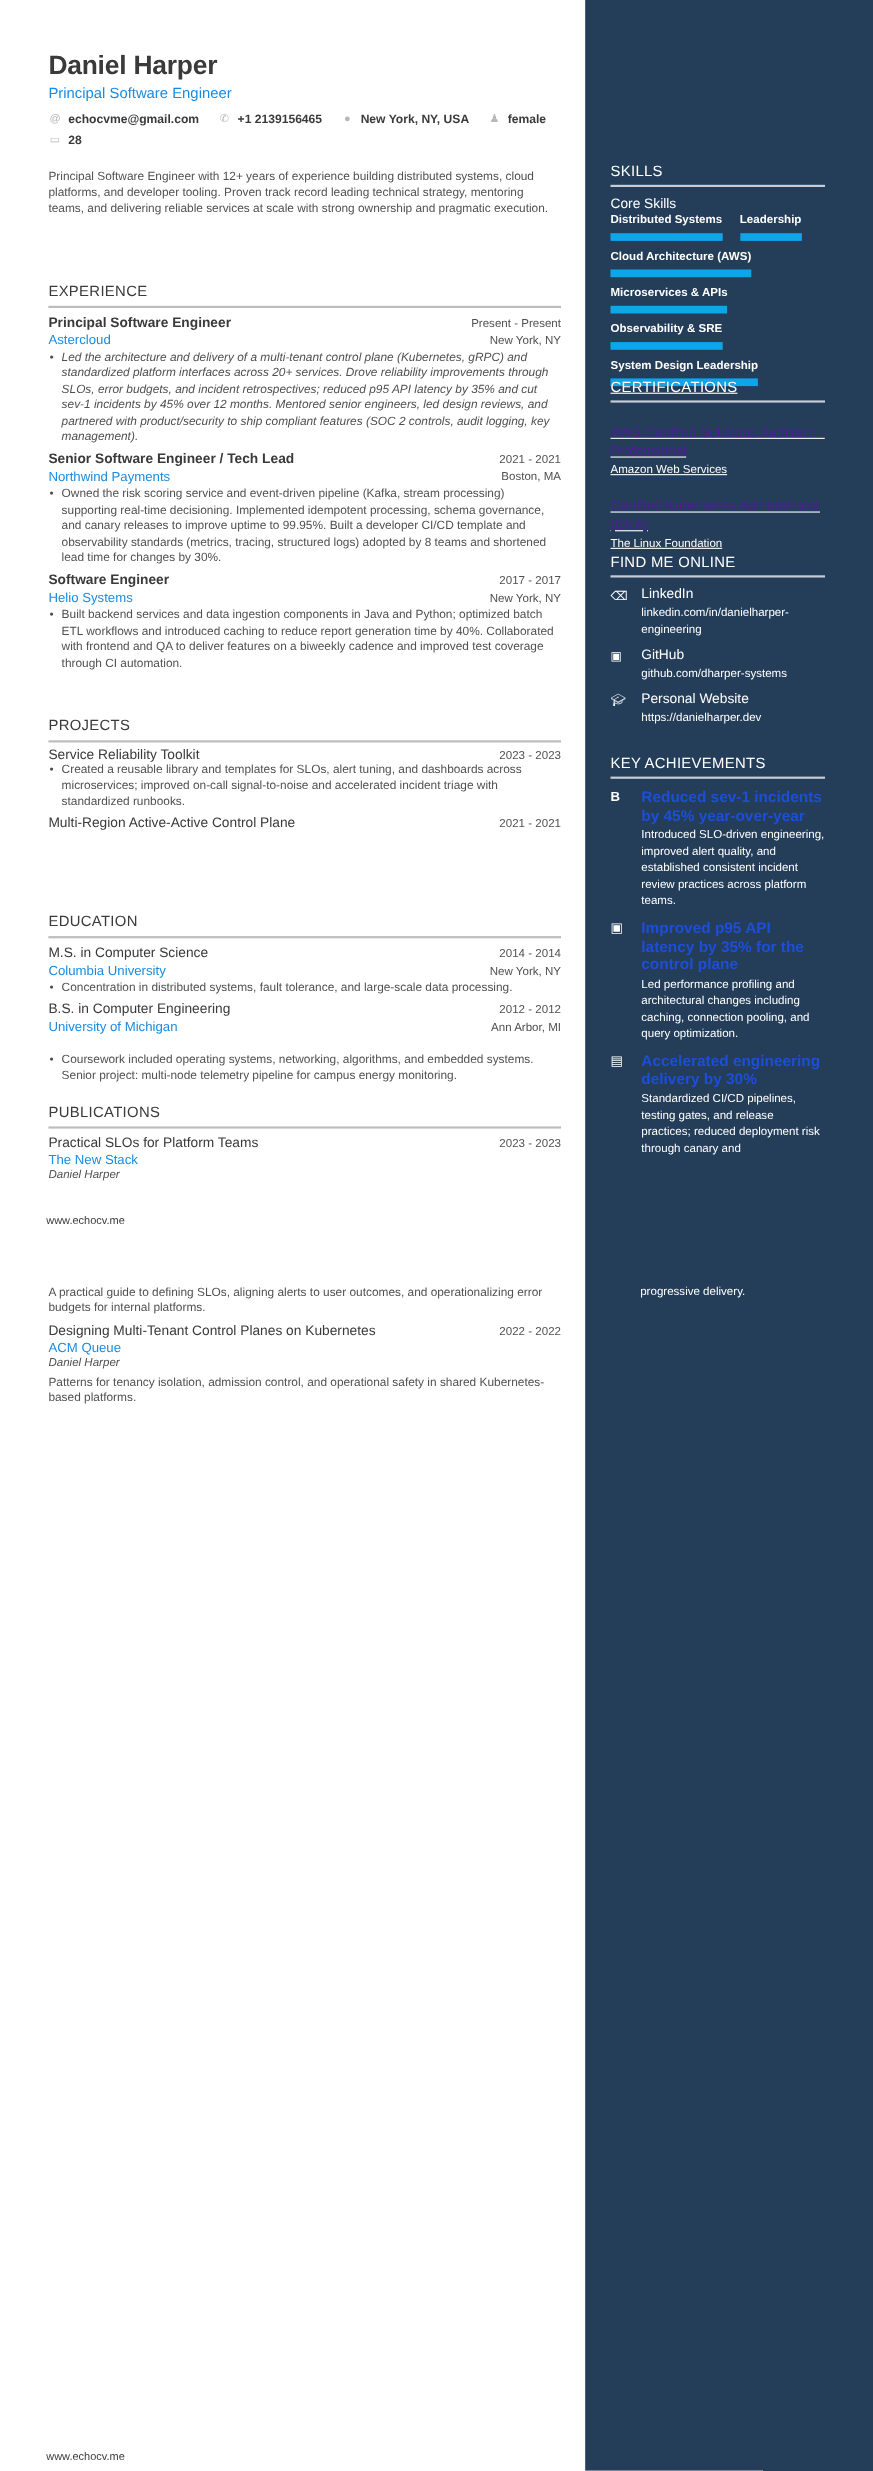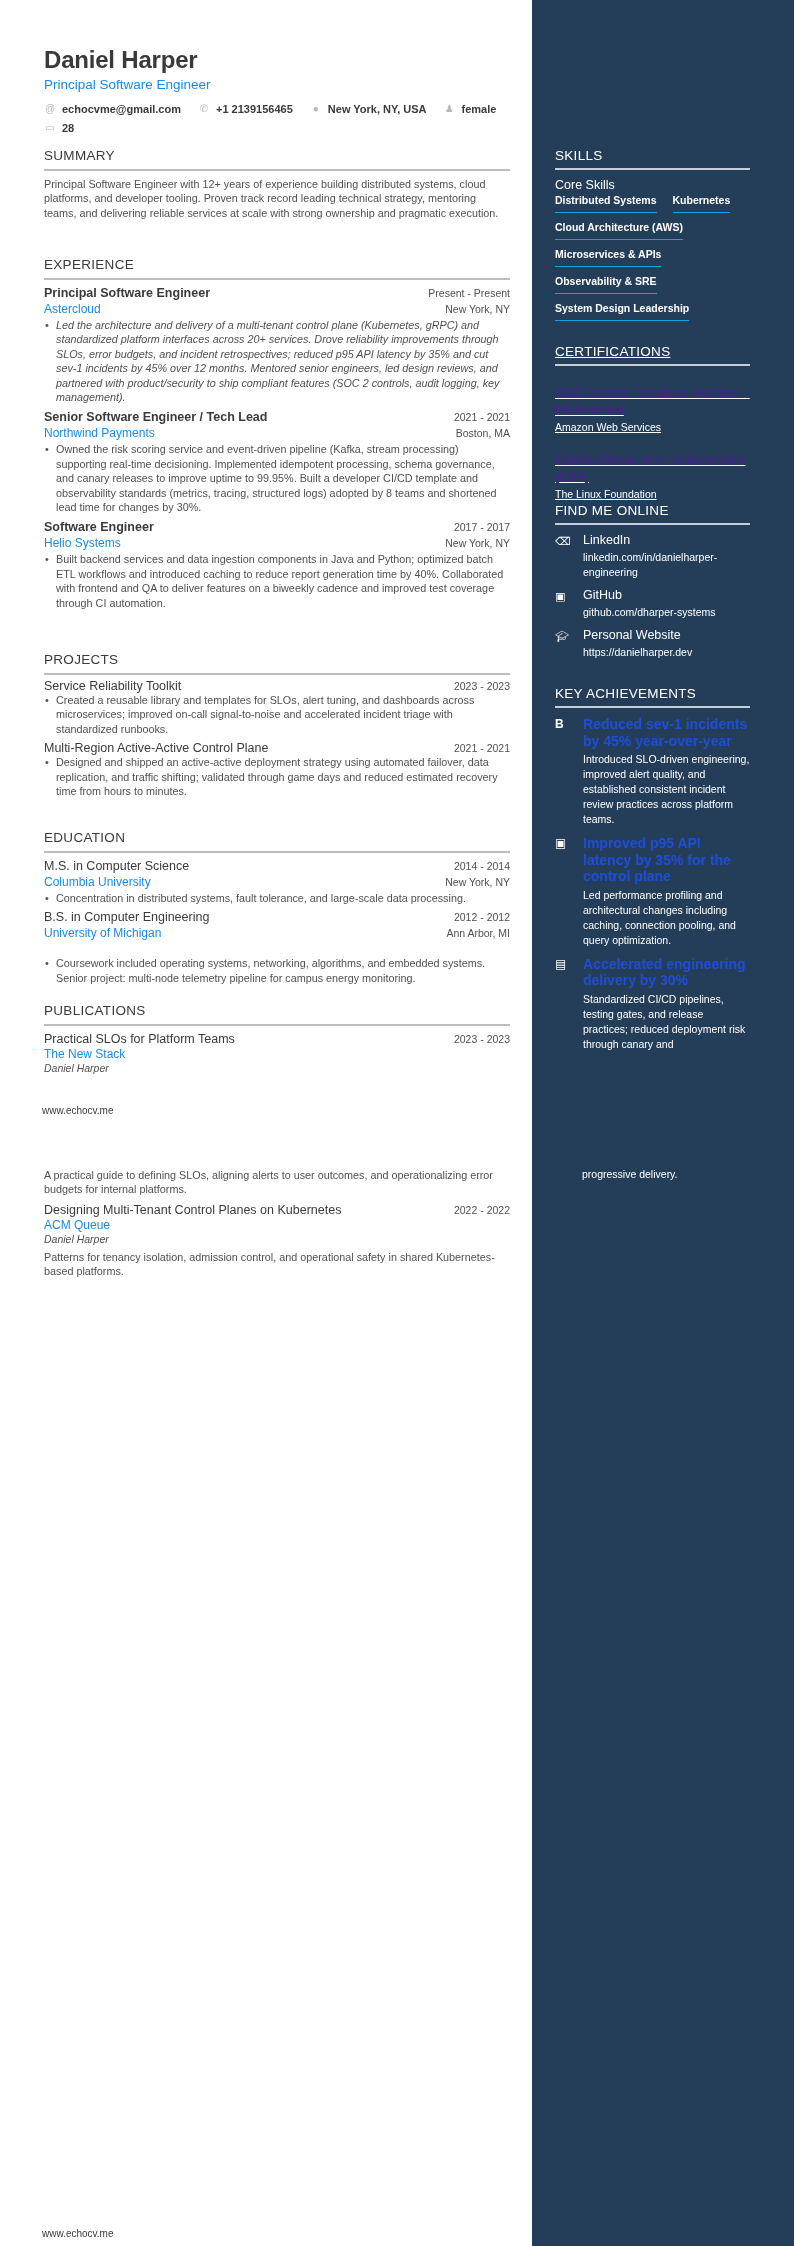--- a/index.html
+++ b/index.html
@@ -31,21 +31,21 @@
   .bullets li { position: relative; padding-left: 12px; }
   .bullets li::before { content: "•"; position: absolute; left: 1px; top: 0; }
   .author { font-size: 10.5px; font-style: italic; color: #505050; }
 
   .footer { position: absolute; left: 42px; font-size: 10px; color: #3a3a3a; }
 
   .s-title { font-size: 13.5px; font-weight: normal; color: #ffffff; letter-spacing: 0.3px; padding-bottom: 5px; border-bottom: 2px solid #c6cdd6; width: 195px; }
   .s-sec { position: absolute; left: 0; width: 195px; }
   .skill-group { font-size: 12.5px; color: #ffffff; margin-top: 8px; }
   .skills { display: flex; flex-wrap: wrap; margin-top: 2px; }
-  .skill { font-size: 10.5px; font-weight: bold; color: #ffffff; padding-bottom: 5px; border-bottom: 1px solid #0ea5e9; margin-right: 16px; margin-bottom: 8px; line-height: 13px; }
+  .skill { font-size: 10.5px; font-weight: bold; color: #ffffff; padding-bottom: 5px; border-bottom: 7px solid #0ea5e9; margin-right: 16px; margin-bottom: 8px; line-height: 13px; }
   .cert-name { font-size: 12.5px; color: #4c1d95; line-height: 16.5px; margin-top: 19px; }
   .cert-issuer { font-size: 10.5px; color: #ffffff; margin-top: 3px; }
 
   .link-row { display: flex; margin-top: 8px; }
   .link-ic { width: 28px; flex: none; font-size: 11px; color: #ffffff; padding-top: 2px; }
   .link-label { font-size: 12.5px; color: #ffffff; }
   .link-url { font-size: 10.5px; color: #ffffff; line-height: 15px; margin-top: 3px; }
 
   .ach-row { display: flex; margin-top: 8px; }
   .ach-ic { width: 28px; flex: none; font-size: 12px; color: #ffffff; padding-top: 1px; font-weight: bold; }
@@ -78,21 +78,20 @@
         <span>female</span>
       </span>
     <br>
     <span class="contact">
         <span class="ic">▭</span>
         <span>28</span>
       </span>
   </div>
 
   <div class="sec" style="top:148px;">
-    <div class="sec-title">SUMMARY</div>
     <div class="para" style="margin-top:6px;">Principal Software Engineer with 12+ years of experience building distributed systems, cloud platforms, and developer tooling. Proven track record leading technical strategy, mentoring teams, and delivering reliable services at scale with strong ownership and pragmatic execution.</div>
   </div>
 
   <div class="sec" style="top:257px;">
     <div class="sec-title">EXPERIENCE</div>
 
     <div style="margin-top:6px;">
       <div class="item-head">
           <span class="item-title b">Principal Software Engineer</span>
           <span class="item-date">Present - Present</span>
@@ -144,23 +143,20 @@
         </div>
       <ul class="bullets">
           <li>Created a reusable library and templates for SLOs, alert tuning, and dashboards across microservices; improved on-call signal-to-noise and accelerated incident triage with standardized runbooks.</li>
         </ul>
     </div>
     <div style="margin-top:5px;">
       <div class="item-head">
           <span class="item-title">Multi-Region Active-Active Control Plane</span>
           <span class="item-date">2021 - 2021</span>
         </div>
-      <ul class="bullets">
-          <li>Designed and shipped an active-active deployment strategy using automated failover, data replication, and traffic shifting; validated through game days and reduced estimated recovery time from hours to minutes.</li>
-        </ul>
     </div>
   </div>
 
   <div class="sec" style="top:830px;">
     <div class="sec-title">EDUCATION</div>
     <div style="margin-top:6px;">
       <div class="item-head">
           <span class="item-title">M.S. in Computer Science</span>
           <span class="item-date">2014 - 2014</span>
         </div>
@@ -215,21 +211,21 @@
 
 <div class="footer" style="top:1105px;">www.echocv.me</div>
 <div class="footer" style="top:2228px;">www.echocv.me</div>
 
 <div class="side">
   <div class="s-sec" style="top:148px;">
     <div class="s-title">SKILLS</div>
     <div class="skill-group">Core Skills</div>
     <div class="skills">
       <span class="skill">Distributed Systems</span>
-      <span class="skill">Kubernetes</span>
+      <span class="skill">Leadership</span>
       <span class="skill" style="flex-basis:auto;">Cloud Architecture (AWS)</span>
       <div style="width:100%;height:0;"></div>
       <span class="skill">Microservices &amp; APIs</span>
       <div style="width:100%;height:0;"></div>
       <span class="skill">Observability &amp; SRE</span>
       <div style="width:100%;height:0;"></div>
       <span class="skill">System Design Leadership</span>
     </div>
   </div>
 

